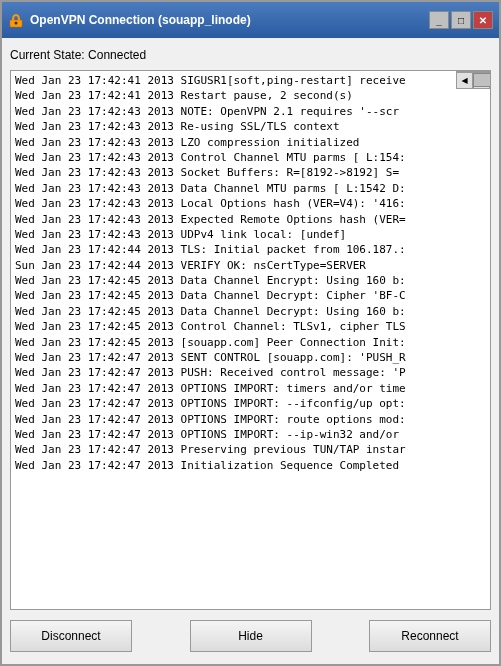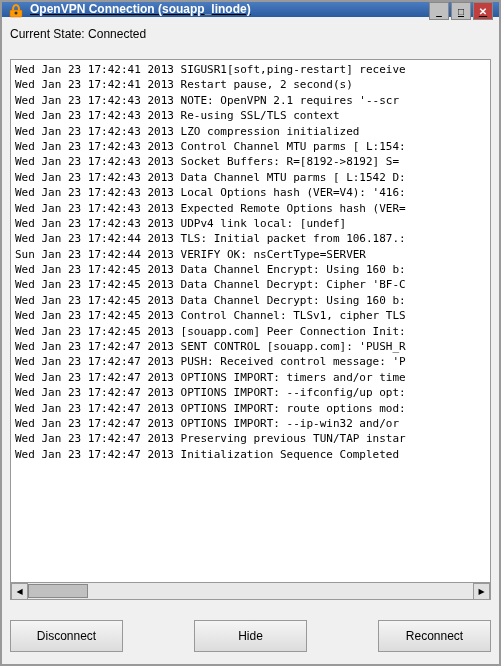--- a/index.html
+++ b/index.html
@@ -21,25 +21,25 @@
       width: 501px;
       height: 666px;
       background: #f0f0f0;
       border: 2px solid #999;
       display: flex;
       flex-direction: column;
     }
 
     .title-bar {
       background: linear-gradient(to bottom, #4a7cbf, #2a5a9f);
-      height: 15px;
-      display: flex;
+      height: 36px;
+      display: flex;
+      align-items: center;
       padding: 0 6px;
       flex-shrink: 0;
-      text-decoration: underline;
     }
 
     .title-bar-icon {
       width: 16px;
       height: 16px;
       margin-right: 6px;
       flex-shrink: 0;
     }
 
     .title-bar-text {
@@ -78,36 +78,35 @@
 
     .title-btn.maximize {
       background: #c0c0c0;
     }
 
     .content {
       flex: 1;
       display: flex;
       flex-direction: column;
       padding: 8px;
-      gap: 16px;
+      gap: 6px;
     }
 
     .status-bar {
       font-size: 12px;
       color: #000;
       padding: 2px 0;
     }
 
     .log-container {
       flex: 1;
       background: white;
       border: 1px solid #999;
       overflow: hidden;
       display: flex;
-      flex-direction: column;
     }
 
     .log-area {
       flex: 1;
       overflow-y: scroll;
       overflow-x: scroll;
       font-family: monospace;
       font-size: 11px;
       line-height: 1.4;
       padding: 2px 4px;
@@ -170,21 +169,21 @@
     }
 
     .button-bar {
       display: flex;
       justify-content: space-between;
       padding: 4px 0;
       flex-shrink: 0;
     }
 
     .action-btn {
-      width: 113px;
+      width: 122px;
       height: 32px;
       background: linear-gradient(to bottom, #f5f5f5, #dcdcdc);
       border: 1px solid #999;
       font-size: 12px;
       cursor: pointer;
       display: flex;
       align-items: center;
       justify-content: center;
     }
 

